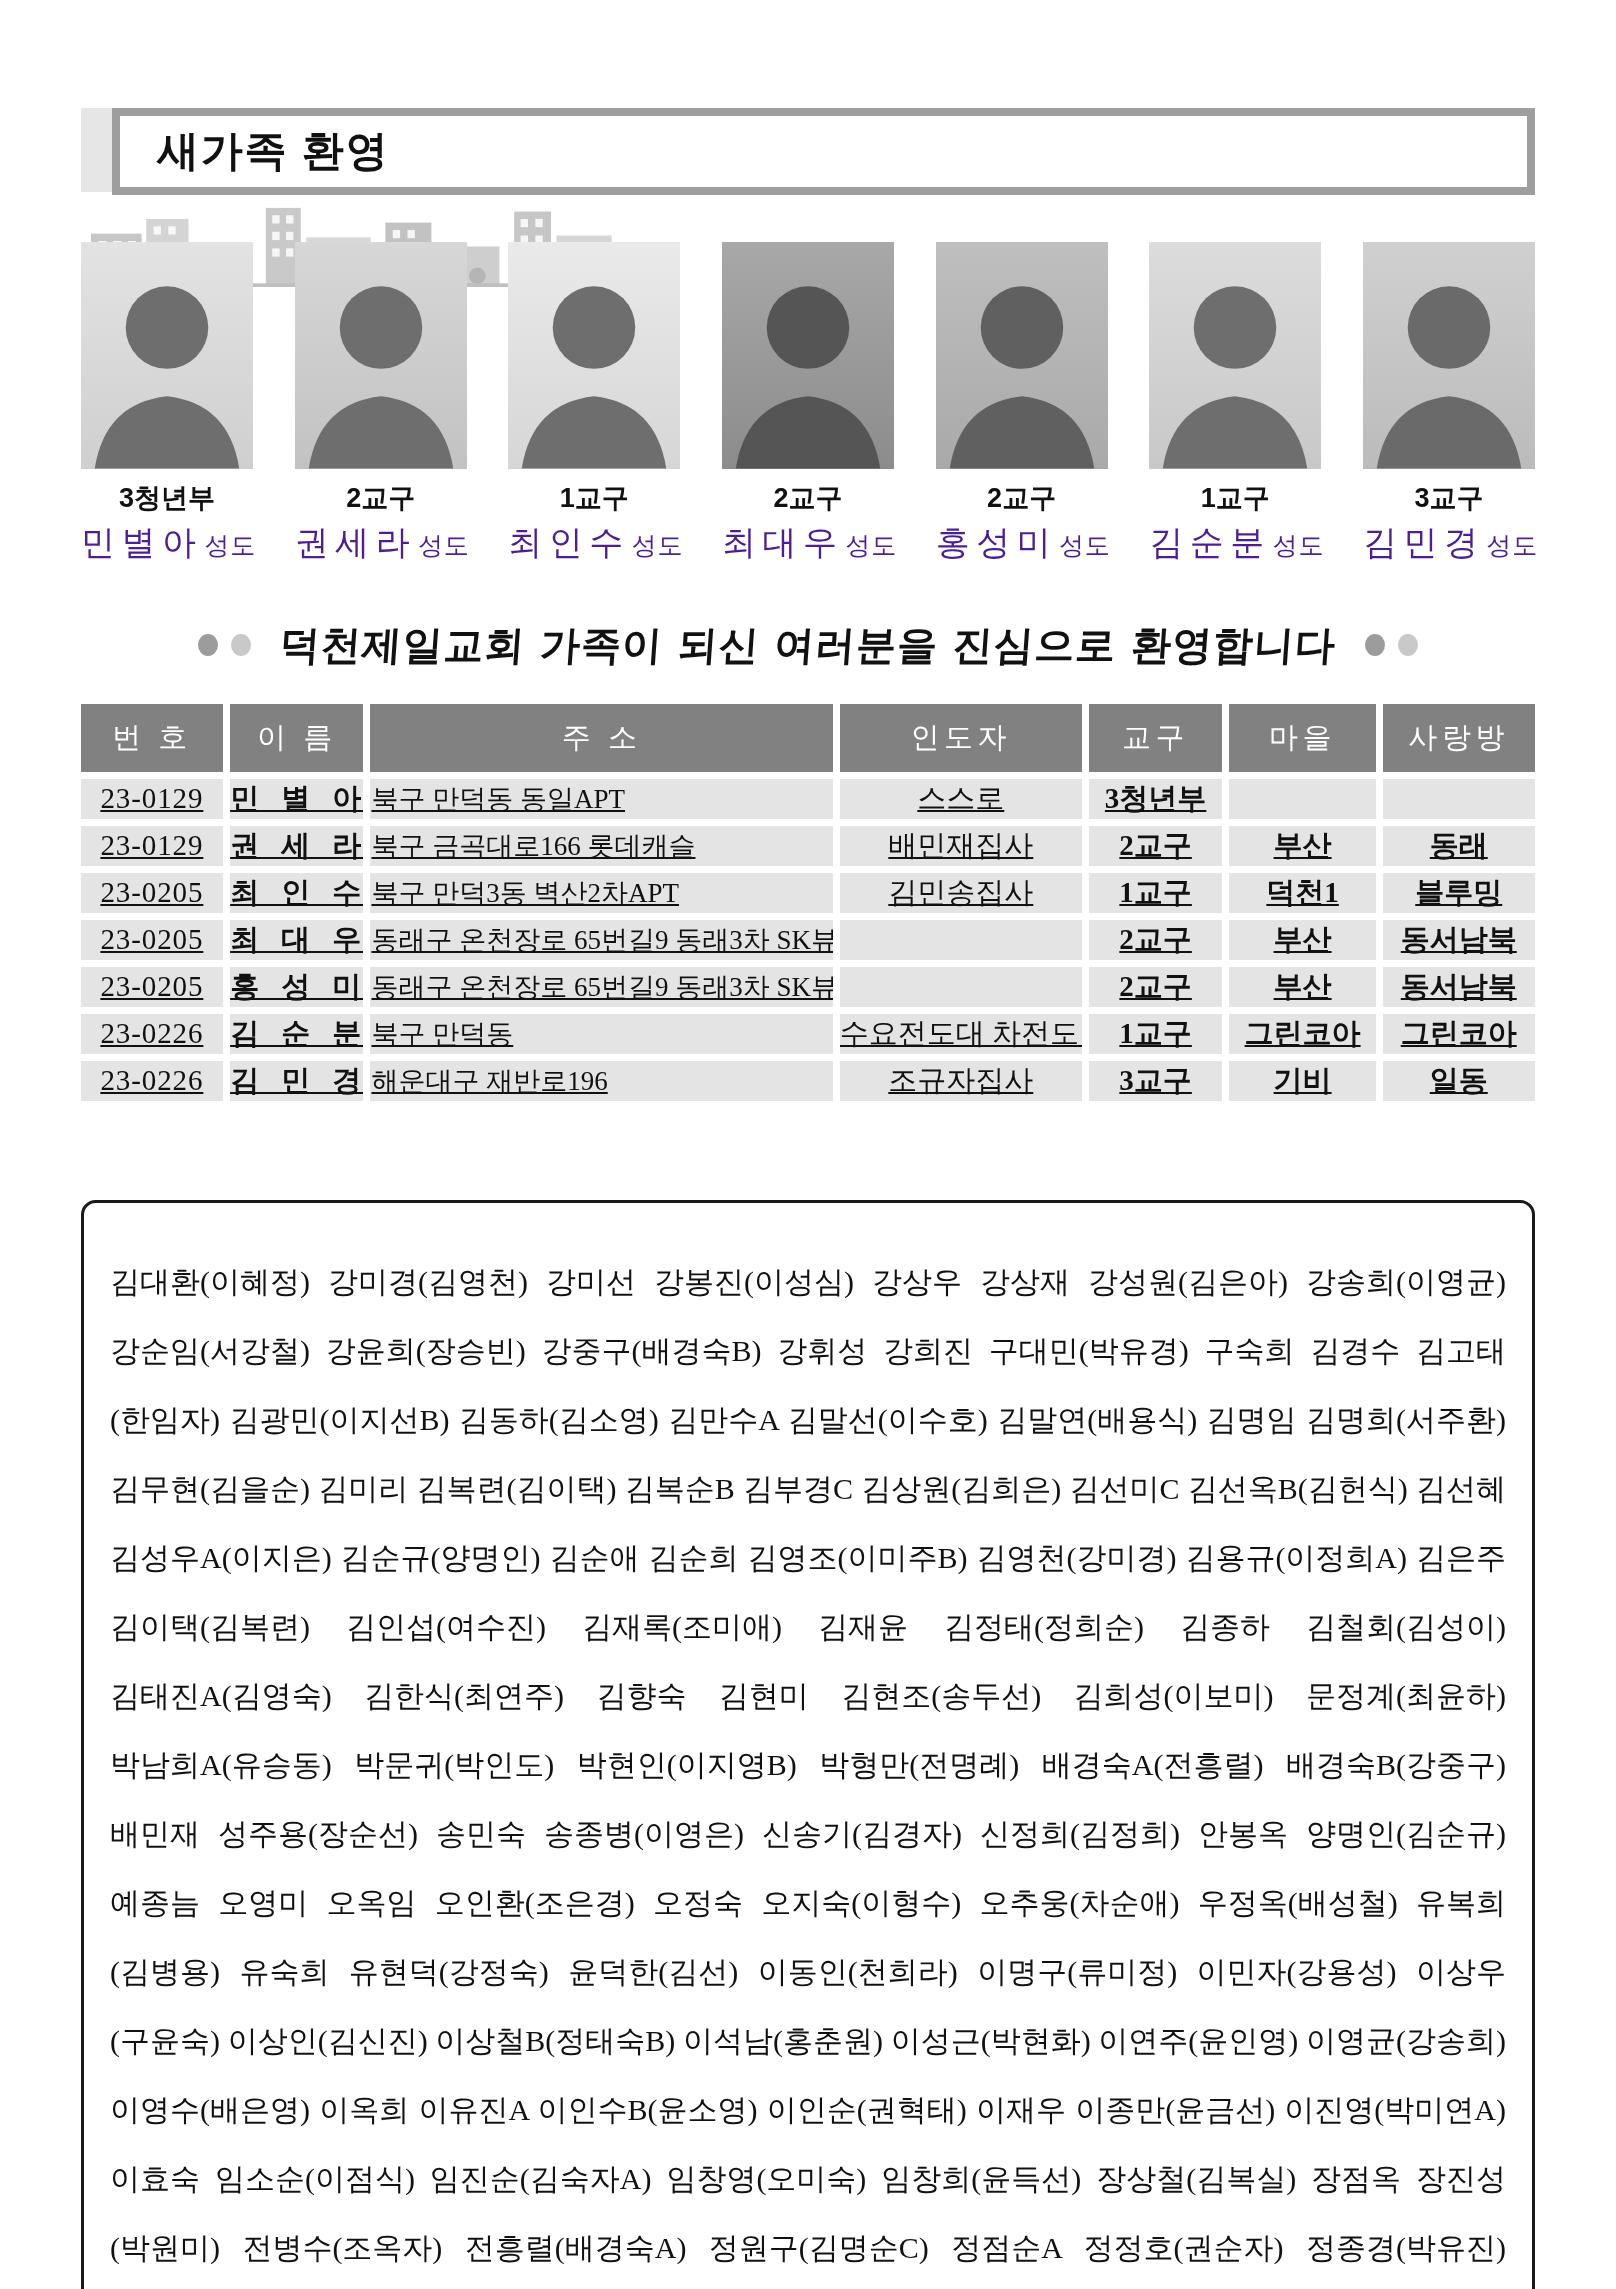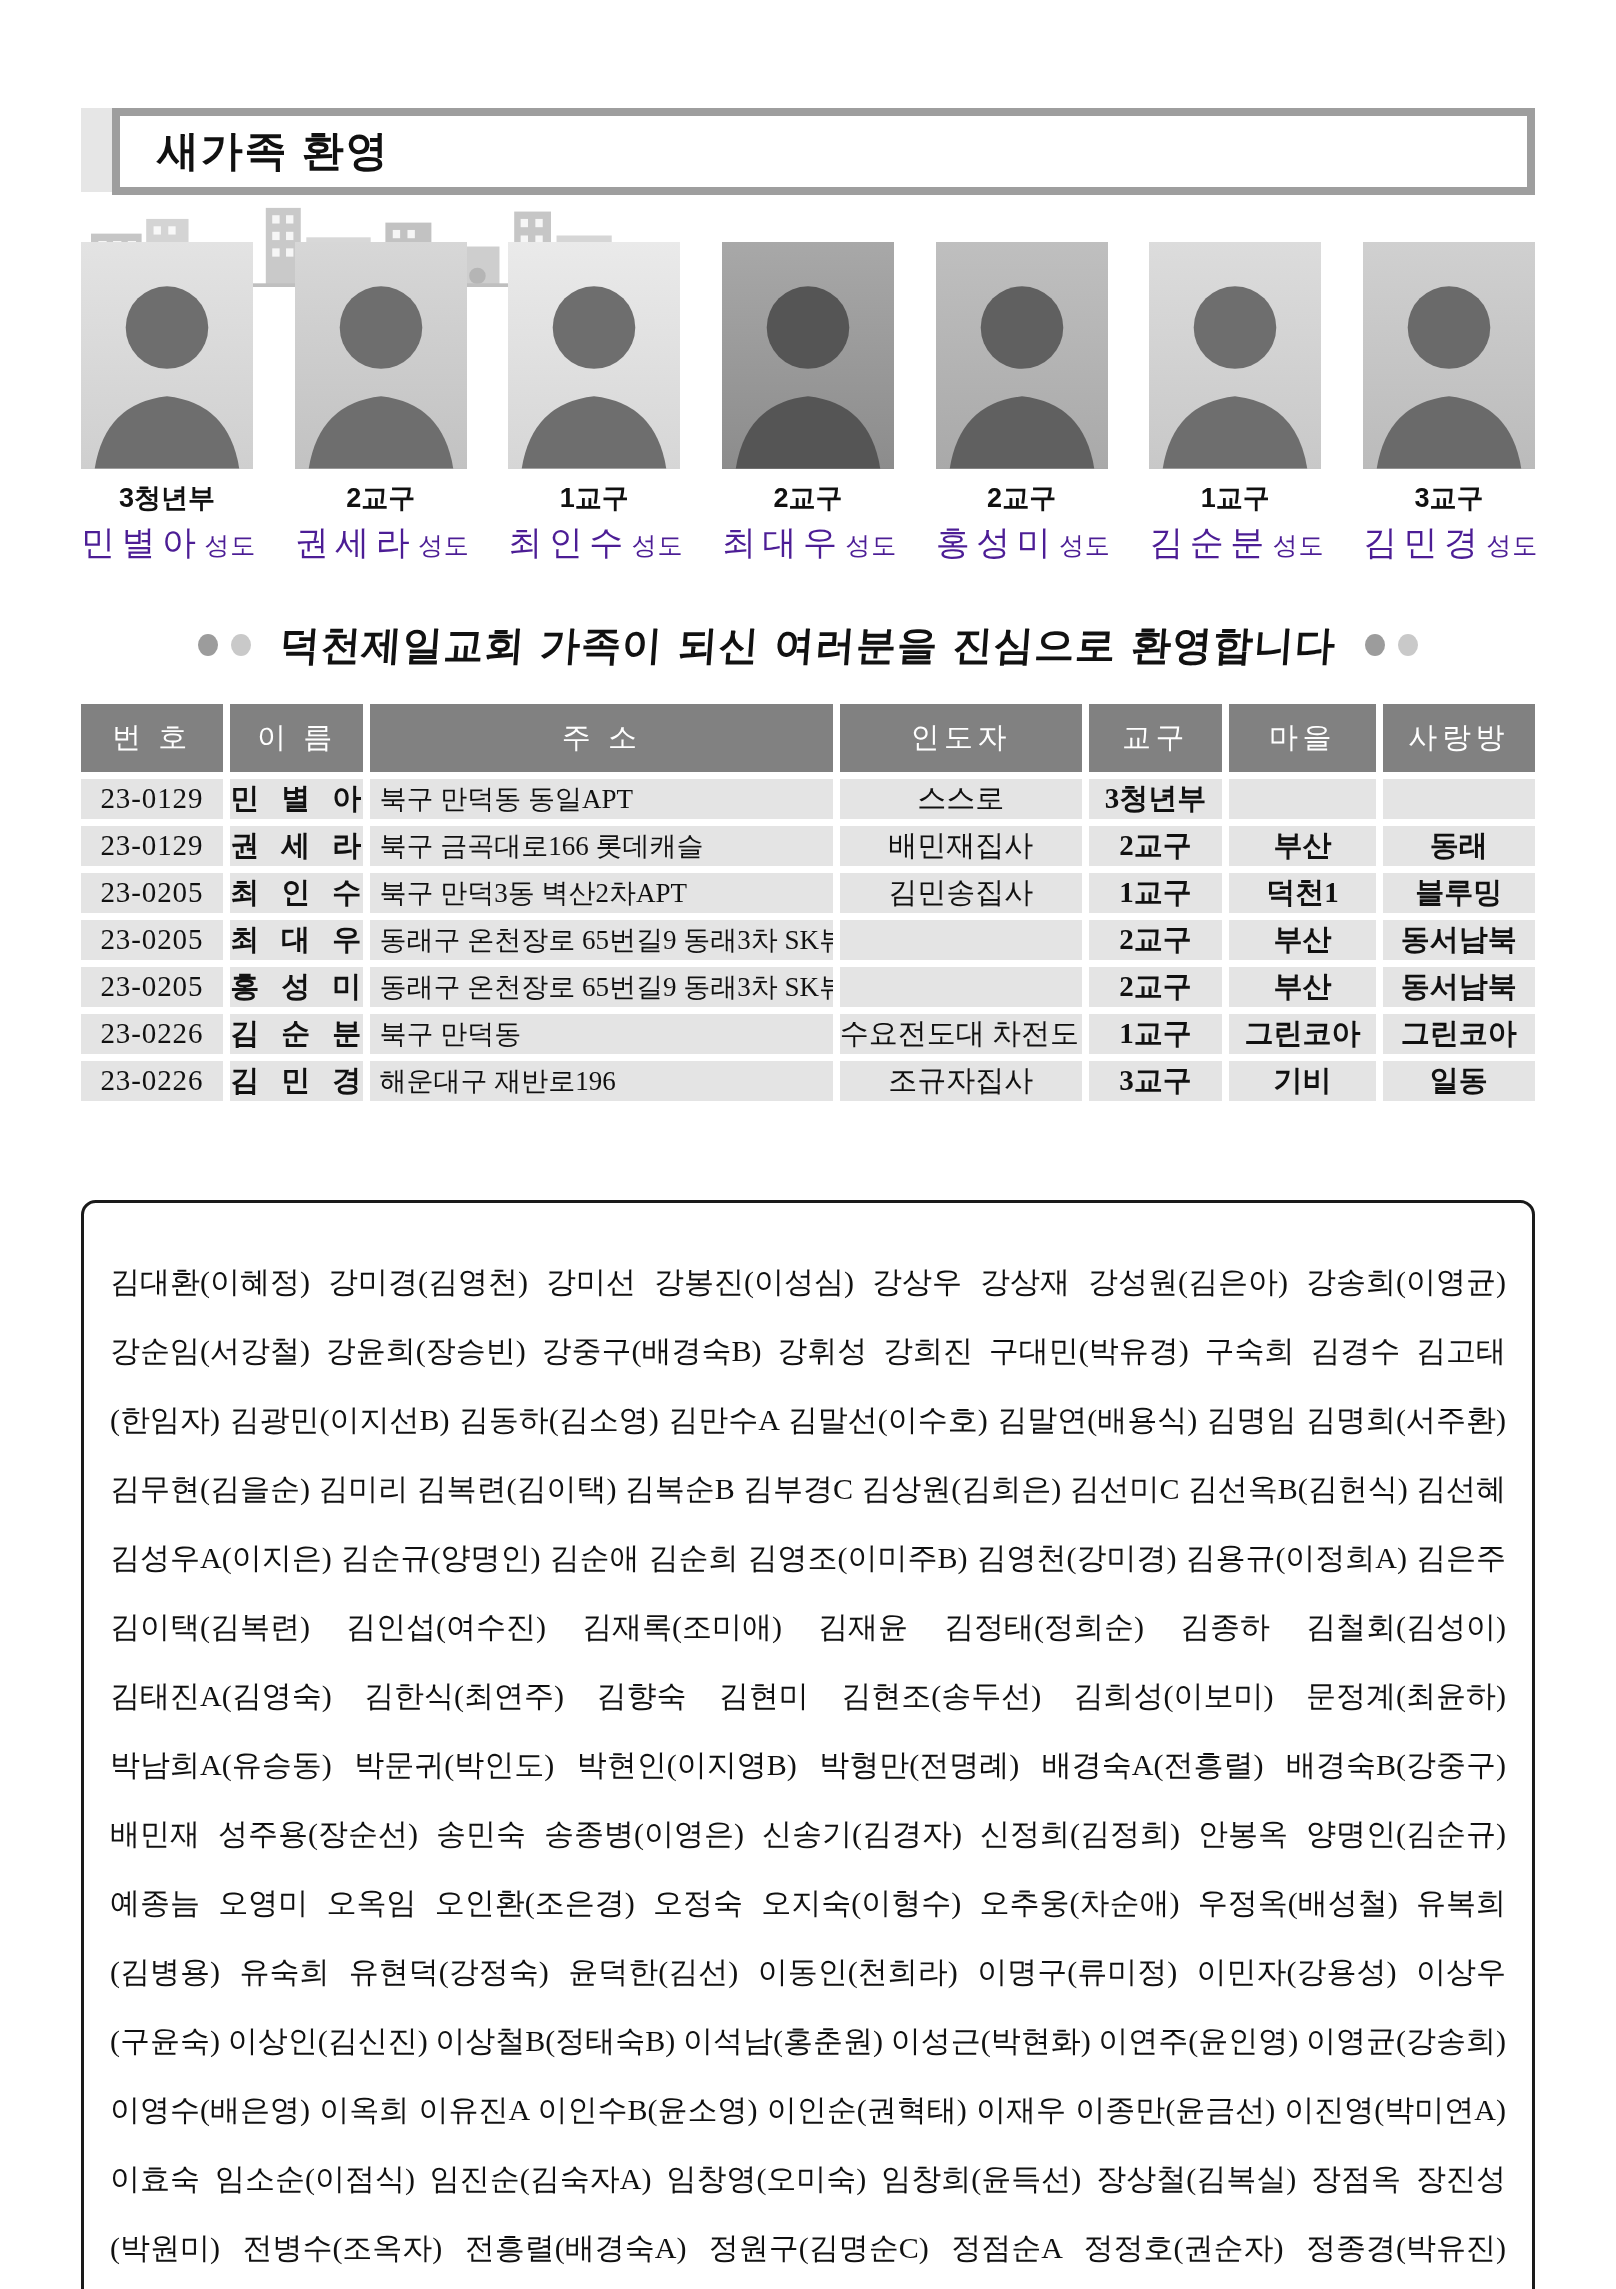--- a/index.html
+++ b/index.html
@@ -36,24 +36,24 @@
   .dot.d1 { background:#9c9c9c; }
   .dot.d2 { background:#c9c9c9; }
   .welcome-text { font-family:"DejaVu Serif", cursive; font-size:40px; font-weight:bold; color:#111;
                   transform:skewX(-4deg); letter-spacing:0.9px; margin:0 16.6px; }
 
   
   .roster { table-layout:fixed; width:1468px; margin-left:-7.4px; margin-top:24px;
             border-collapse:separate; border-spacing:7.4px; }
   .roster th { background:#818181; color:#fff; font-size:29px; font-weight:500; height:68px; letter-spacing:4.6px; }
   .roster td { background:#e4e4e4; height:37px; text-align:center; color:#111;
-               font-family:"Liberation Serif", serif; font-size:29px; overflow:hidden; white-space:nowrap; }
+               font-family:"Liberation Serif", serif; font-size:29px; overflow:hidden; white-space:nowrap;text-decoration:underline; }
   .roster td.c0 { letter-spacing:0.9px; }
   .roster td.c1 { font-weight:600; letter-spacing:7.4px; }
-  .roster td.c2 { text-align:left; padding-left:9px; font-size:27px; }
+  .roster td.c2 { text-align:left; padding-left:1px; font-size:27px; }
   .roster td.c4, .roster td.c5, .roster td.c6 { font-weight:600; }
 
   
   .donor-box { position:relative; margin-top:92px; border:3.7px solid #1a1a1a; border-radius:14.8px;
                padding:44px 26px 26px 26px; min-height:923px; }
   .donor-title { position:absolute; top:-29.5px; left:50%; transform:translateX(-50%);
                  background:#e2e2e2; padding:5.5px 20px; font-size:37px; font-weight:bold; color:#1a1a1a; white-space:nowrap; }
   .donor-text { font-family:"Liberation Serif", serif; font-size:30px; line-height:69px; color:#111;
                 text-align:justify; word-break:keep-all; }
 </style>

